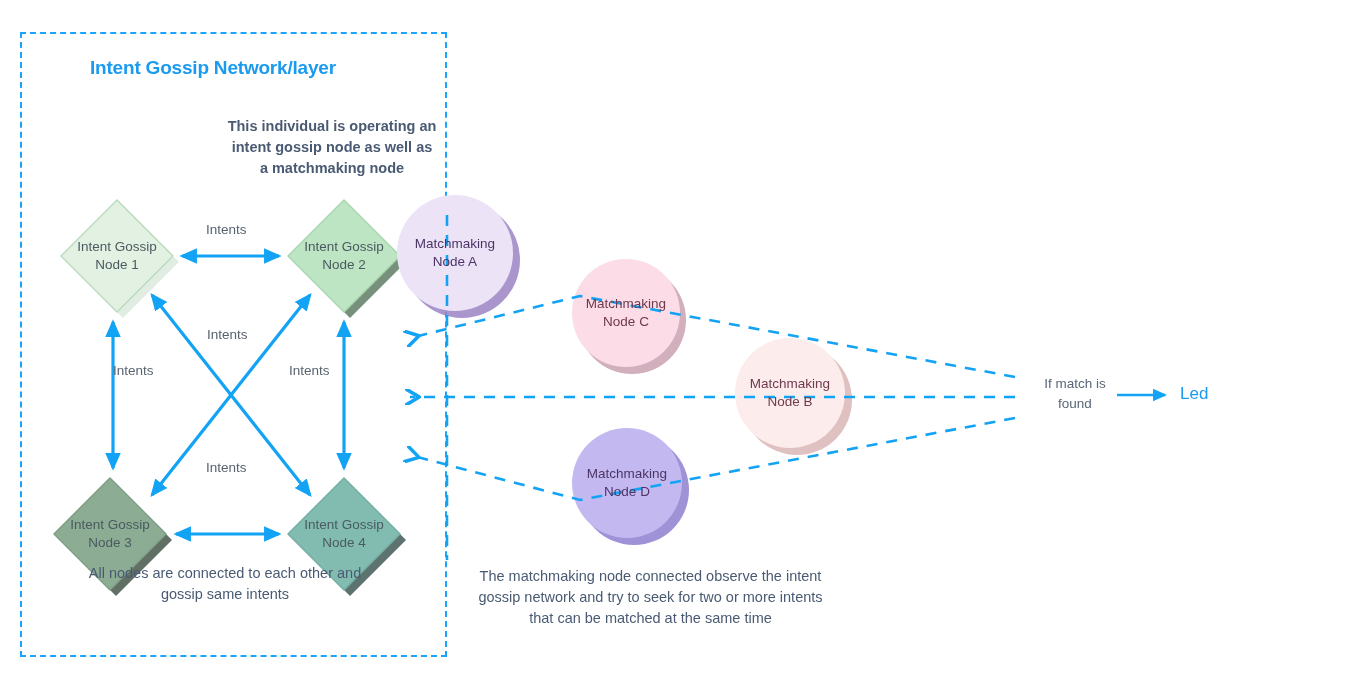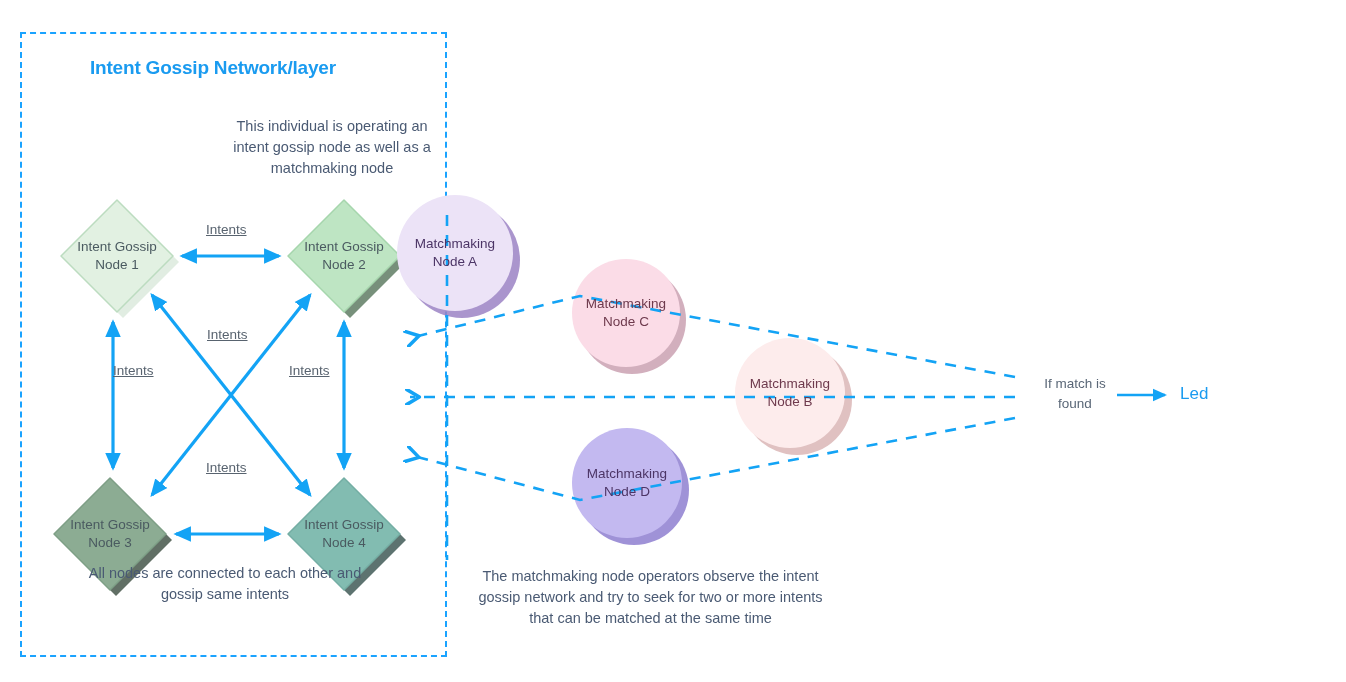--- a/index.html
+++ b/index.html
@@ -61,21 +61,21 @@
     color: #1a9bf0;
     white-space: nowrap;
   }
   .caption {
     position: absolute;
     text-align: center;
     font-size: 14.5px;
     line-height: 1.45;
     color: #4a5a73;
   }
-  .caption-individual { left: 226px; top: 116px; width: 212px; }
+  .caption-individual { left: 226px; top: 116px; width: 212px; font-weight: bold; }
   .caption-allnodes   { left: 80px;  top: 563px; width: 290px; }
   .caption-operators  { left: 478px; top: 566px; width: 345px; }
   .caption-ifmatch {
     position: absolute;
     left: 1040px;
     top: 374px;
     width: 70px;
     text-align: center;
     font-size: 13.5px;
     line-height: 1.45;
@@ -90,21 +90,20 @@
     white-space: pre-line;
   }
   .diamond-label { color: #4a5a60; }
   .circle-label  { color: #4c3566; }
   .circle-label-pink { color: #6e3a4d; }
   .edge-label {
     position: absolute;
     font-size: 13.5px;
     color: #58636f;
     white-space: nowrap;
-    text-decoration: underline;
   }
 </style>
 </head>
 <body>
 
 <div id="stage">
 
   <div id="edge-line"></div>
 
   <div class="gossip-box"></div>
@@ -161,21 +160,21 @@
     <line x1="447" y1="215" x2="447" y2="560" stroke="#13a3f5" stroke-width="2.6" stroke-dasharray="11 9"></line>
 
     <line x1="1117" y1="395" x2="1165" y2="395" stroke="#13a3f5" stroke-width="2.6" marker-end="url(#arrowBlue)"></line>
   </svg>
 
   <div class="section-title">Intent Gossip Network/layer</div>
   <div class="ledger-title">Ledger node</div>
 
   <div class="caption caption-individual">This individual is operating an intent gossip node as well as a matchmaking node</div>
   <div class="caption caption-allnodes">All nodes are connected to each other and gossip same intents</div>
-  <div class="caption caption-operators">The matchmaking node operators observe the intent gossip network and try to seek for two or more intents that can be matched at the same time</div>
+  <div class="caption caption-operators">The matchmaking node connected observe the intent gossip network and try to seek for two or more intents that can be matched at the same time</div>
   <div class="caption-ifmatch">If match is found</div>
 
   <div class="node-label diamond-label" style="left:57px; top:238px; width:120px;">Intent Gossip
 Node 1</div>
   <div class="node-label diamond-label" style="left:284px; top:238px; width:120px;">Intent Gossip
 Node 2</div>
   <div class="node-label diamond-label" style="left:50px; top:516px; width:120px;">Intent Gossip
 Node 3</div>
   <div class="node-label diamond-label" style="left:284px; top:516px; width:120px;">Intent Gossip
 Node 4</div>

